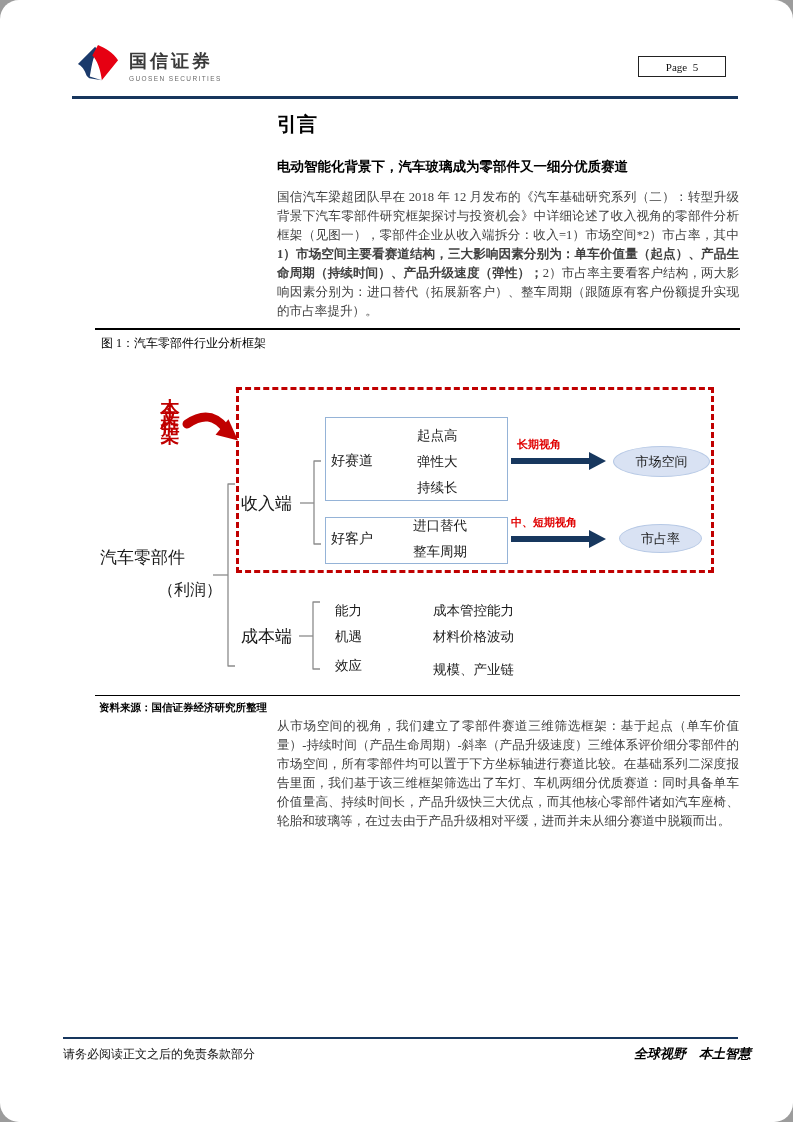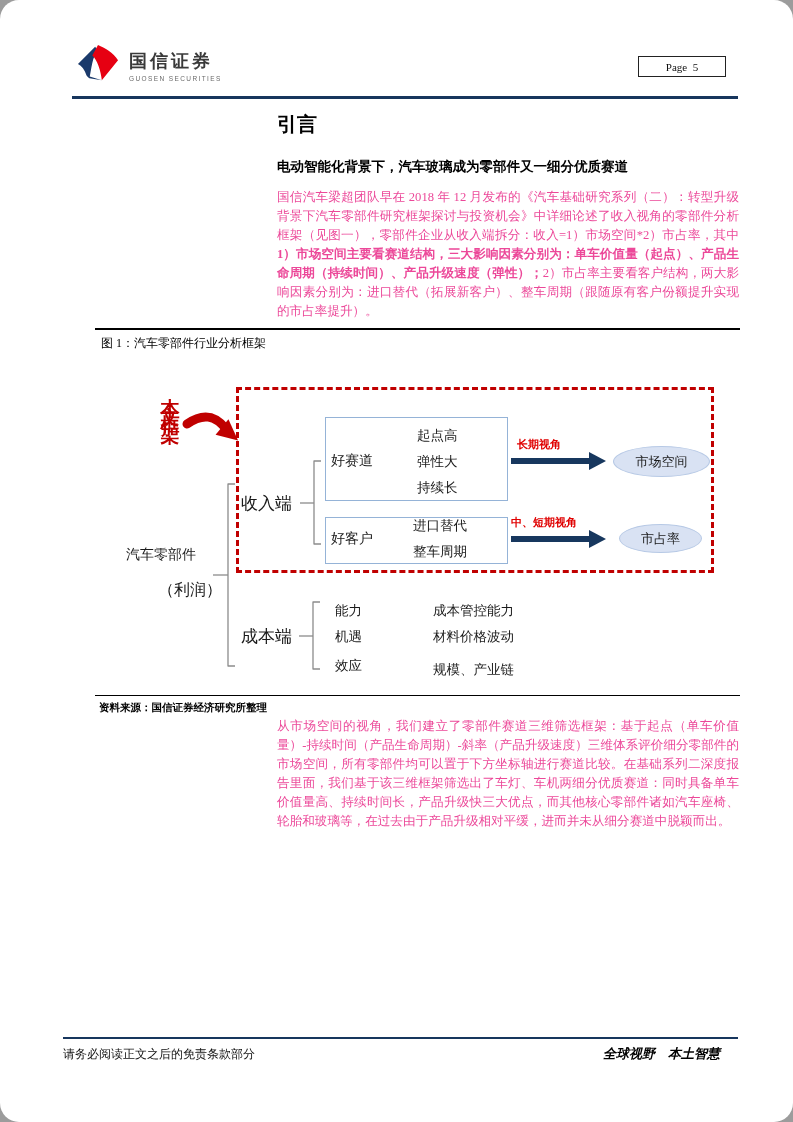--- a/index.html
+++ b/index.html
@@ -17,21 +17,21 @@
   .brand{margin-left:8px;}
   .brand-cn{font-size:18px;font-weight:bold;color:#3a3a3a;letter-spacing:3px;font-family:"Liberation Sans",sans-serif;}
   .brand-en{font-size:6.5px;color:#6a6a6a;letter-spacing:1.4px;font-family:"Liberation Sans",sans-serif;margin-top:2px;}
   .page-box{position:absolute;left:638px;top:56px;width:88px;height:21px;border:1px solid #222;
     display:flex;align-items:center;justify-content:center;font-size:11px;color:#111;white-space:pre;}
   .header-rule{position:absolute;left:72px;top:96px;width:666px;height:3px;background:var(--rule);}
 
   
   .title{position:absolute;left:277px;top:111px;font-size:20px;font-weight:bold;color:#000;}
   .subtitle{position:absolute;left:277px;top:158px;font-size:13.5px;font-weight:bold;color:#000;}
-  .para{position:absolute;left:277px;width:462px;font-size:12.6px;line-height:19px;color:#ec4899;text-align:justify;}
+  .para{position:absolute;left:277px;width:462px;font-size:12.6px;line-height:19px;color:#404040;text-align:justify;}
   .para1{top:188px;} .para2{top:717px;}
   .para b{font-weight:bold;}
 
   
   .fig-caption{position:absolute;left:95px;top:328px;width:645px;border-top:2px solid #000;border-bottom:1px solid #000;
     padding:5px 6px 6px 6px;font-size:12px;font-weight:normal;color:#000;}
   .fig-source{position:absolute;left:95px;top:695px;width:645px;border-top:1px solid #000;
     padding:5px 4px 0 4px;font-size:10.5px;font-weight:bold;color:#000;}
   .fig-canvas{position:absolute;left:95px;top:357px;width:645px;height:338px;background:#fff;}
   .fig-canvas .abs{position:absolute;}
@@ -43,42 +43,42 @@
   .bluebox{border:1.3px solid var(--box-border);background:#fff;}
   .box-track{left:230px;top:60px;width:183px;height:84px;}
   .box-cust{left:230px;top:160px;width:183px;height:47px;}
   .dlabel{color:#1a1a1a;}
   .lbl-track{left:236px;top:95px;font-size:14px;}
   .lbl-cust{left:236px;top:173px;font-size:14px;}
   .t-item{left:322px;width:86px;font-size:13.5px;}
   .c-item{left:318px;width:94px;font-size:13.5px;}
   .node-rev{left:146px;top:135px;font-size:17px;}
   .node-cost{left:146px;top:268px;font-size:17px;}
-  .root-lbl{left:5px;top:189px;width:122px;font-size:14px;text-align:center;}
+  .root-lbl{left:5px;top:189px;width:122px;font-size:17px;}
   .root-sub{left:5px;top:223px;width:122px;font-size:16px;text-align:right;}
   .cost-item{left:240px;width:52px;font-size:13.5px;}
   .cost-detail{left:338px;width:170px;font-size:13.5px;}
 
   .arrow-shaft{height:6px;background:var(--navy);}
   .a1s{left:416px;top:101px;width:78px;}
   .a2s{left:416px;top:179px;width:78px;}
   .arrow-head{width:0;height:0;border-top:9px solid transparent;border-bottom:9px solid transparent;
     border-left:17px solid var(--navy);}
   .a1h{left:494px;top:95px;} .a2h{left:494px;top:173px;}
   .alabel{font-size:11px;font-weight:bold;color:var(--red-bright);}
   .al1{left:422px;top:80px;} .al2{left:416px;top:158px;}
   .ellipse{background:var(--ellipse-fill);border:1px solid var(--ellipse-border);border-radius:50%;
     display:flex;align-items:center;justify-content:center;font-size:13px;color:#1a1a1a;}
   .ell1{left:518px;top:89px;width:97px;height:31px;}
   .ell2{left:524px;top:167px;width:83px;height:29px;}
 
   
   .footer-rule{position:absolute;left:63px;top:1037px;width:675px;height:2px;background:var(--rule);}
   .footer-left{position:absolute;left:63px;top:1046px;font-size:12px;color:#111;}
-  .footer-right{position:absolute;right:73px;top:1045px;font-size:13px;font-weight:bold;font-style:italic;color:#000;}
+  .footer-right{position:absolute;right:42px;top:1045px;font-size:13px;font-weight:bold;font-style:italic;color:#000;}
 </style>
 </head>
 <body>
 
 <div class="page">
 
   <div class="logo">
     <svg width="46" height="42" viewBox="0 0 48 44">
       <path d="M21,3 L3,21 C7,23 10,27 12,33 L15,36 C17,27 18,12 24,7 Z" fill="var(--logo-blue)"></path>
       <path d="M24,1 C31,4 40,9 45,17 L28,38 C27,28 23,16 18,12 Z" fill="var(--logo-red)"></path>

